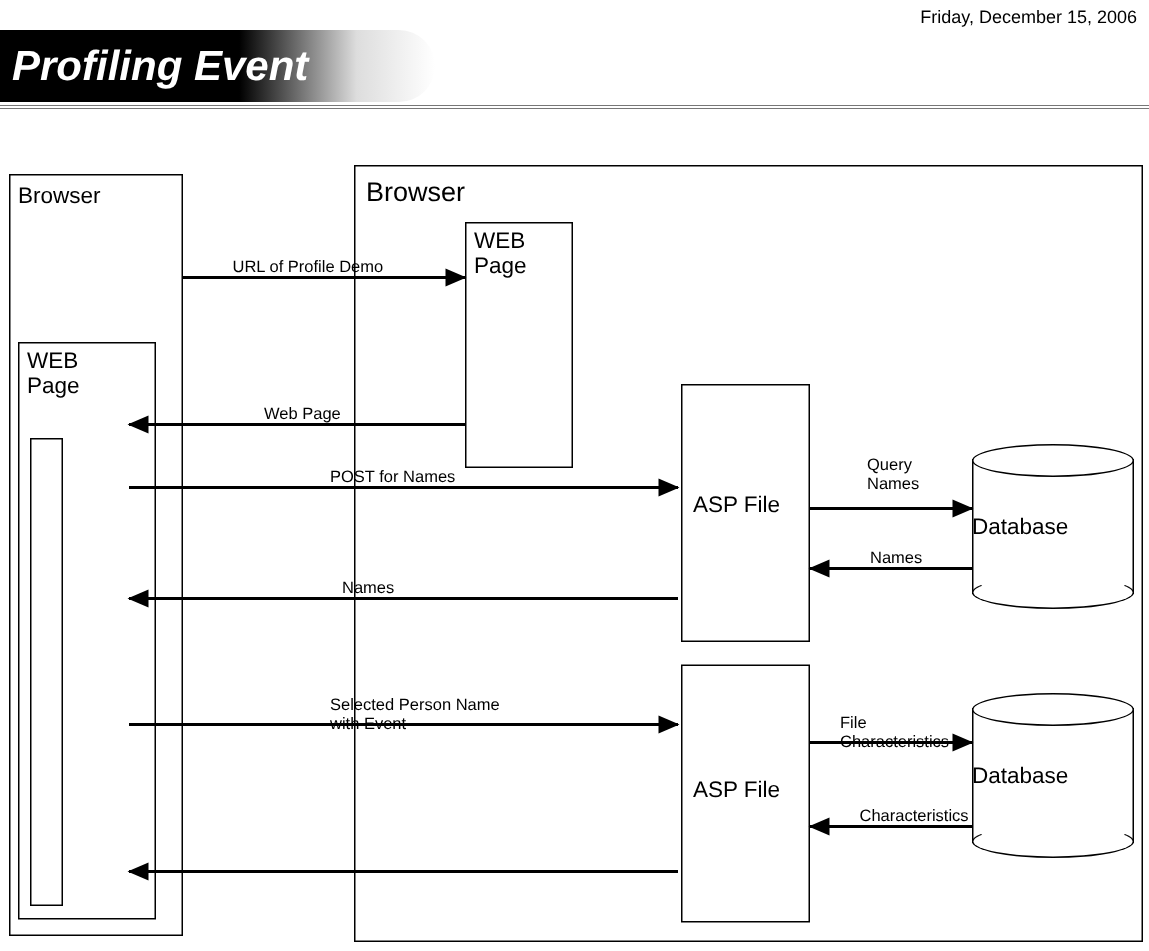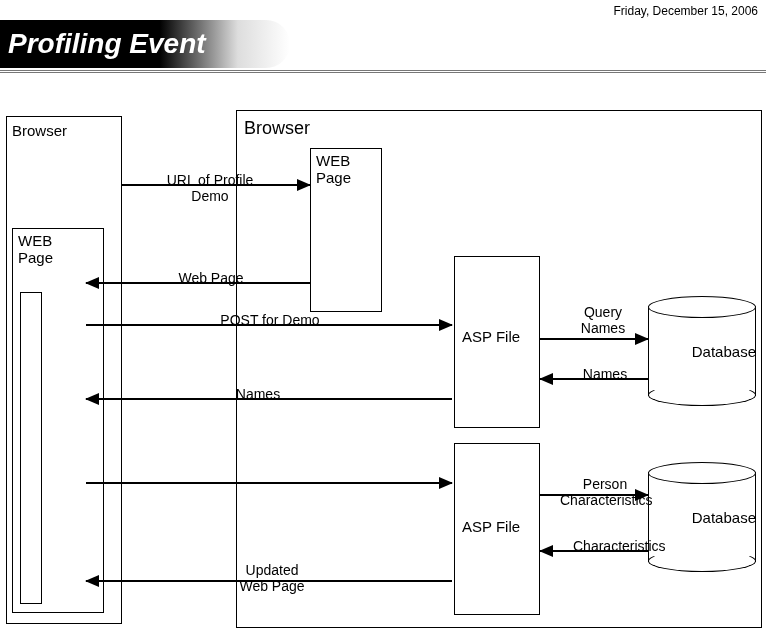--- a/index.html
+++ b/index.html
@@ -8,28 +8,28 @@
   .header-grad{position:absolute;left:0;top:20px;width:290px;height:48px;
     background:linear-gradient(to right,#000 0%,#000 55%,#ddd 82%,#fff 100%);
     border-top-right-radius:28px;border-bottom-right-radius:28px}
   .page-title{position:absolute;left:8px;top:28px;font-size:28px;font-weight:bold;color:#fff;font-style:italic}
   .date{position:absolute;right:8px;top:4px;font-size:12px}
   .hrule{position:absolute;left:0;top:70px;width:766px;height:3px;
     background:repeating-linear-gradient(0deg,#777,#777 1px,#fff 1px,#fff 2px)}
   
   .box{position:absolute;border:1px solid #000;background:#fff;box-sizing:border-box}
   .lbl{font-size:15px;position:absolute}
-  .small{font-size:14px;line-height:1.15;text-align:center;position:absolute}
+  .small{font-size:11px;line-height:1.15;position:absolute}
   
   .cyl{position:absolute}
   .cyl .body{position:absolute;left:0;right:0;top:10px;bottom:10px;border-left:1px solid #000;border-right:1px solid #000}
   .cyl .top{position:absolute;left:0;right:0;top:0;height:20px;border:1px solid #000;border-radius:50%;background:#fff}
   .cyl .bot{position:absolute;left:0;right:0;bottom:0;height:20px;border:1px solid #000;border-radius:50%;background:#fff;
     border-top-color:transparent}
-  .cyl .t{position:absolute;left:0;right:0;top:50%;margin-top:-8px;text-align:right;font-size:15px}
+  .cyl .t{position:absolute;left:0;right:0;top:50%;margin-top:-8px;text-align:left;font-size:15px}
   
   .arrow{position:absolute;height:0;border-top:2px solid #000}
   .arrow::after{content:"";position:absolute;width:0;height:0;border-style:solid}
   .arrow.right::after{right:-1px;top:-7px;border-width:6px 0 6px 14px;border-color:transparent transparent transparent #000}
   .arrow.left::after{left:-1px;top:-7px;border-width:6px 14px 6px 0;border-color:transparent #000 transparent transparent}
 </style>
 </head>
 <body>
 
 <div class="canvas">
@@ -73,35 +73,35 @@
     <div class="t">Database</div>
   </div>
 
   <div class="arrow right" style="left:122px;top:184px;width:188px"></div>
   <div class="small" style="left:155px;top:172px;width:110px">URL of Profile Demo</div>
 
   <div class="arrow left" style="left:86px;top:282px;width:224px"></div>
   <div class="small" style="left:176px;top:270px;width:70px">Web Page</div>
 
   <div class="arrow right" style="left:86px;top:324px;width:366px"></div>
-  <div class="small" style="left:220px;top:312px;width:100px">POST for Demo</div>
+  <div class="small" style="left:220px;top:312px;width:100px">POST for Names</div>
 
   <div class="arrow right" style="left:540px;top:338px;width:108px"></div>
   <div class="small" style="left:578px;top:304px;width:50px">Query Names</div>
 
   <div class="arrow left" style="left:540px;top:378px;width:108px"></div>
   <div class="small" style="left:580px;top:366px;width:50px">Names</div>
 
   <div class="arrow left" style="left:86px;top:398px;width:366px"></div>
   <div class="small" style="left:228px;top:386px;width:60px">Names</div>
 
   <div class="arrow right" style="left:86px;top:482px;width:366px"></div>
+  <div class="small" style="left:220px;top:464px;width:130px">Selected Person Name with Event</div>
 
   <div class="arrow right" style="left:540px;top:494px;width:108px"></div>
-  <div class="small" style="left:560px;top:476px;width:90px">Person Characteristics</div>
+  <div class="small" style="left:560px;top:476px;width:90px">File Characteristics</div>
 
   <div class="arrow left" style="left:540px;top:550px;width:108px"></div>
   <div class="small" style="left:573px;top:538px;width:90px">Characteristics</div>
 
   <div class="arrow left" style="left:86px;top:580px;width:366px"></div>
-  <div class="small" style="left:232px;top:562px;width:80px">Updated Web Page</div>
 
 </div>
 
 </body></html>

